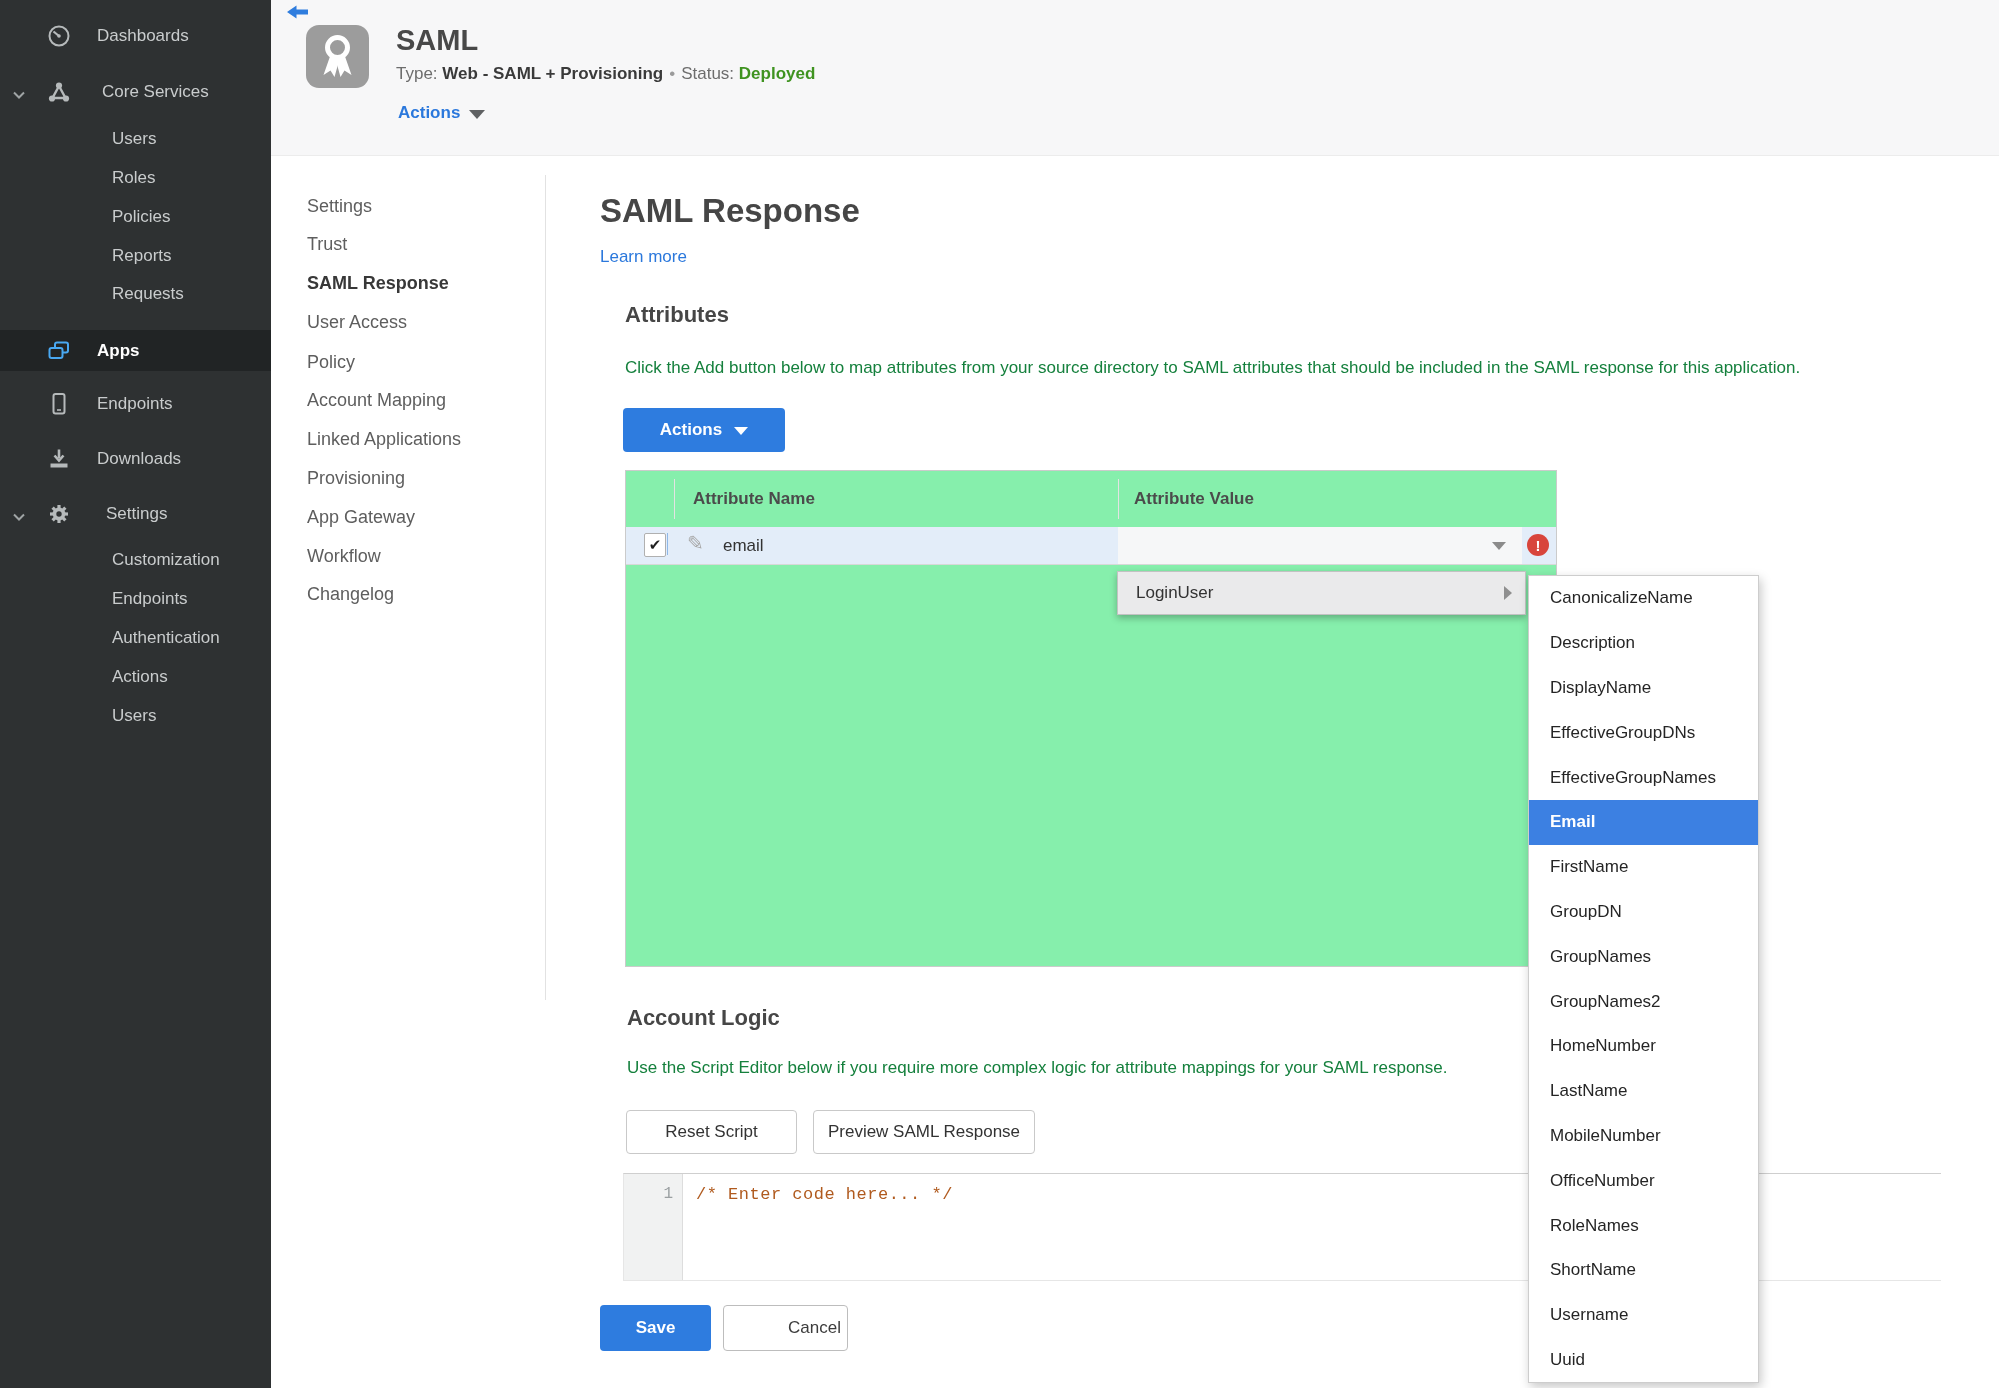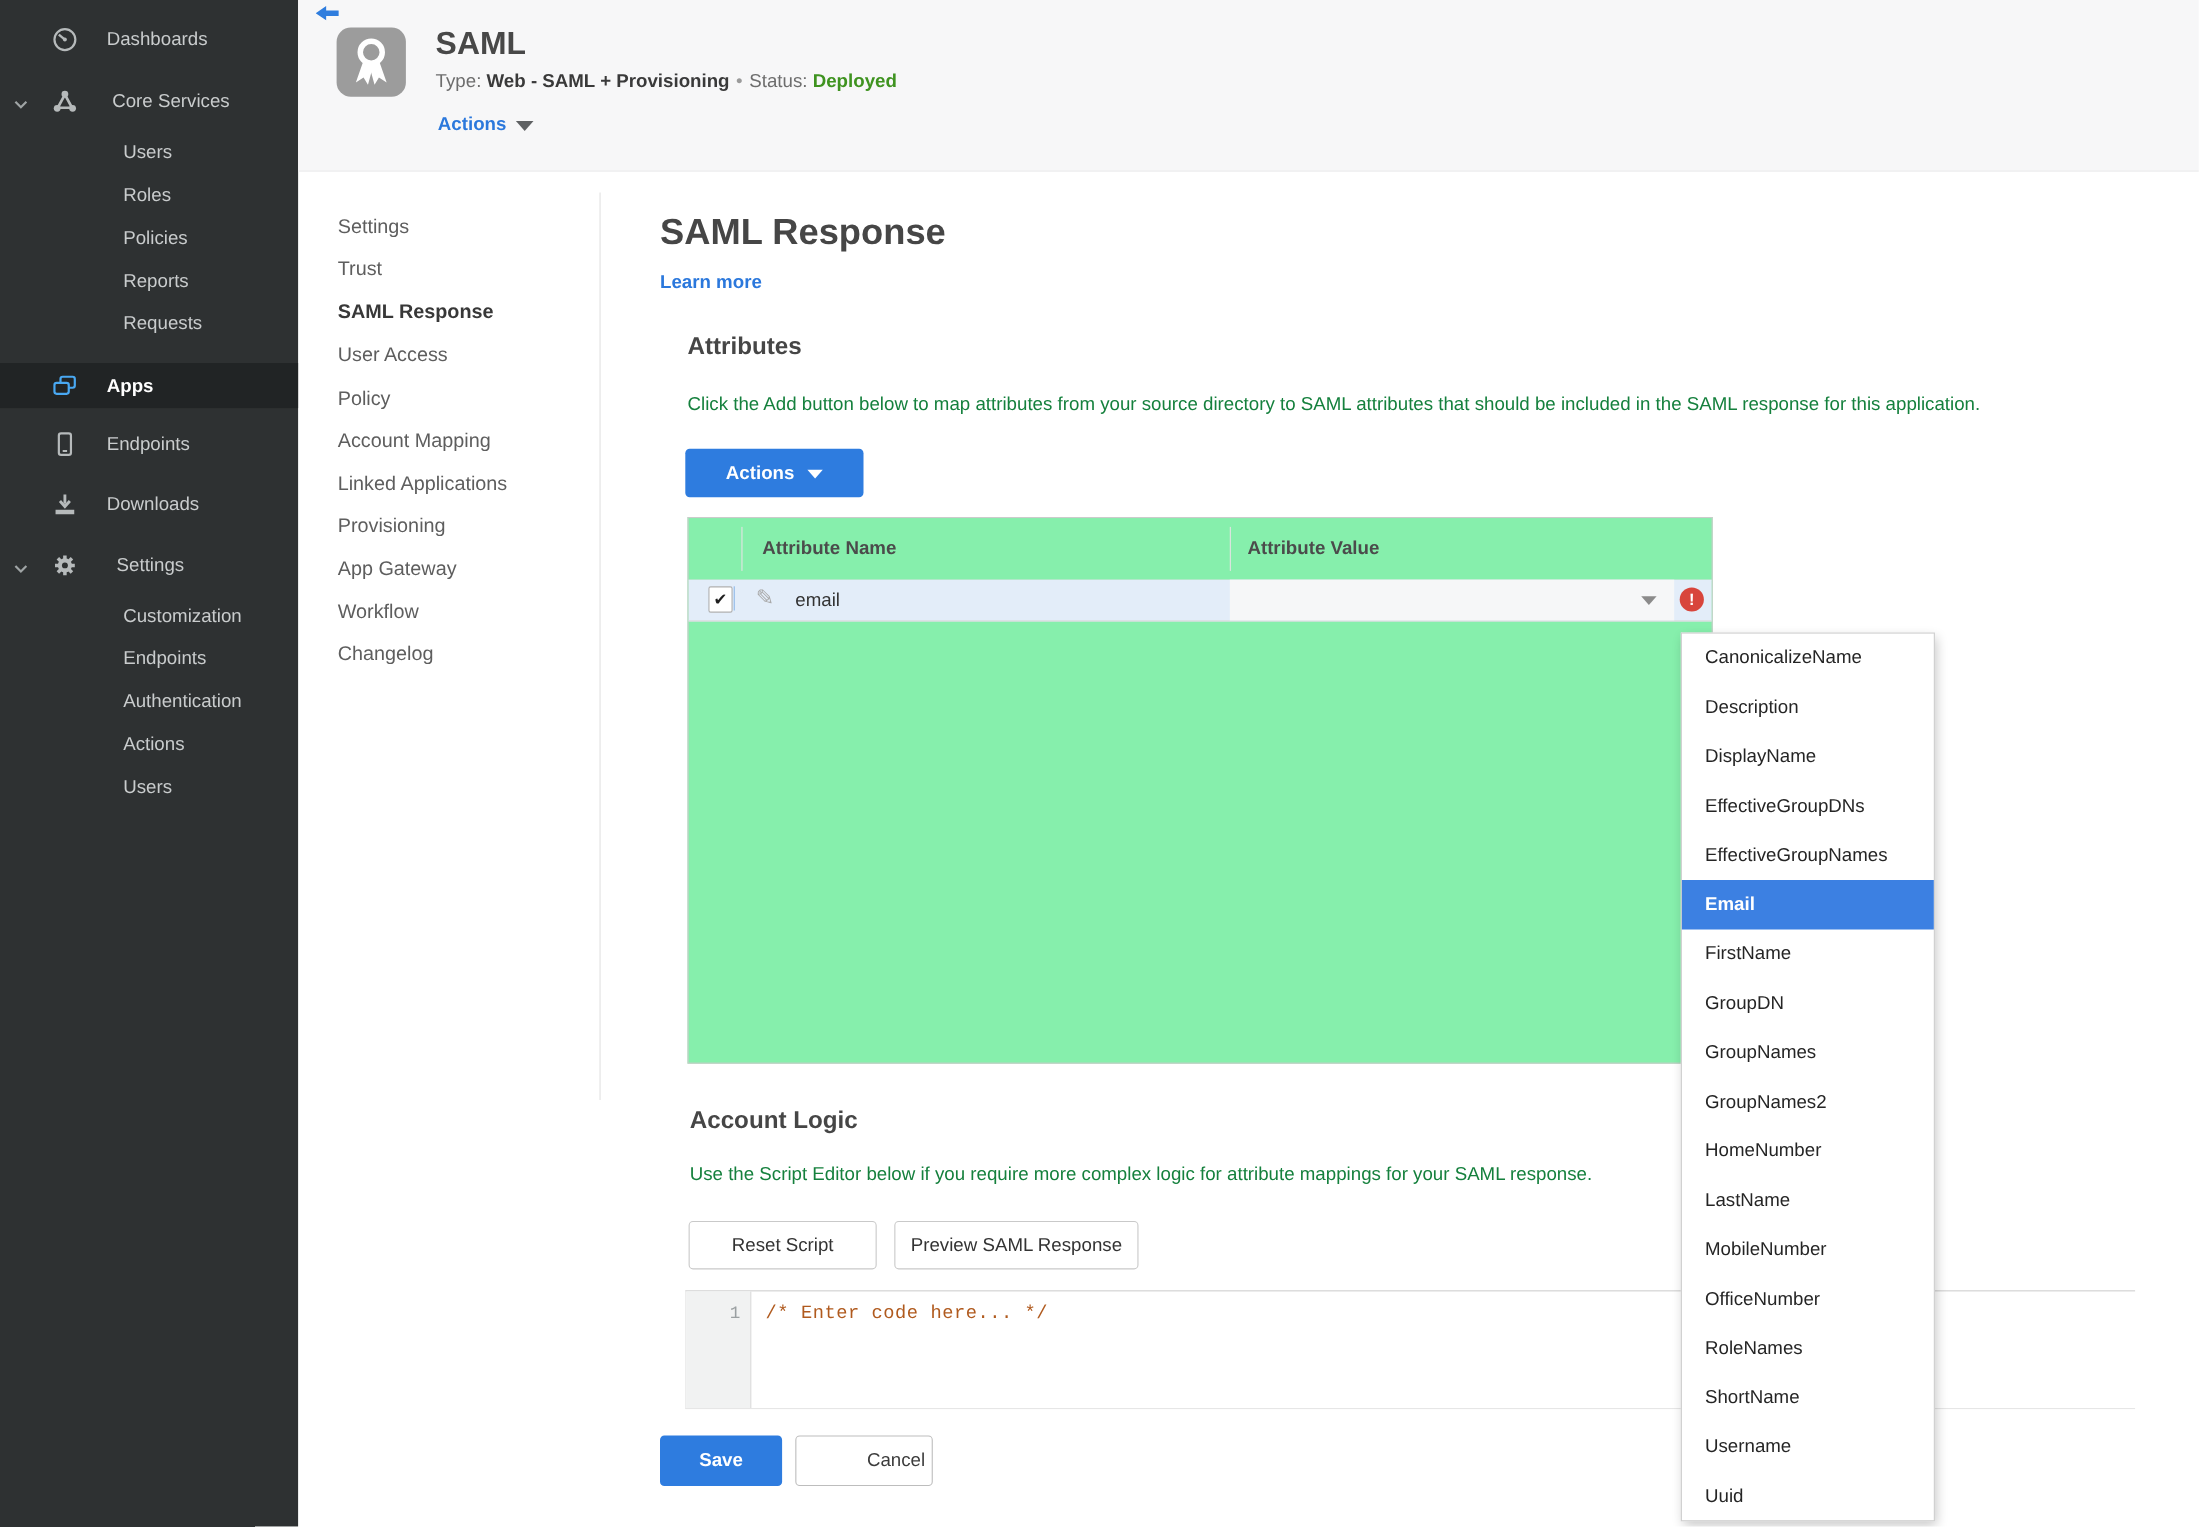--- a/index.html
+++ b/index.html
@@ -25,21 +25,21 @@
   .hdr-meta .dot{color:#9b9b9b;padding:0 6px;}
   .hdr-meta .deployed{color:#3f9320;font-weight:bold;}
   .hdr-actions{position:absolute;left:127px;top:103px;font-size:17px;font-weight:bold;color:#2b78dc;cursor:pointer;display:flex;align-items:center;gap:9px;}
   .caret-dk{width:0;height:0;border-left:8px solid transparent;border-right:8px solid transparent;border-top:9px solid #5f6163;margin-top:2px;}
   
   .subnav-item{position:absolute;left:307px;height:40px;line-height:40px;font-size:18px;color:#5e5e5e;cursor:pointer;white-space:nowrap;}
   .subnav-item.active{font-weight:bold;color:#383838;}
   .v-divider{position:absolute;left:545px;top:175px;width:1px;height:825px;background:#e2e2e2;}
   
   .page-title{position:absolute;left:600px;top:192px;font-size:33px;font-weight:bold;color:#464646;}
-  .learn-more{position:absolute;left:600px;top:247px;font-size:17px;font-weight:bold;color:#2b78dc;cursor:pointer;}
+  .learn-more{position:absolute;left:600px;top:247px;font-size:17px;font-weight:normal;color:#2b78dc;cursor:pointer;}
   .sec-heading{position:absolute;font-size:22px;font-weight:bold;color:#464646;}
   .sec-desc{position:absolute;font-size:17px;color:#15803d;white-space:nowrap;}
   .btn-blue{position:absolute;background:#2e7cdf;border-radius:4px;display:flex;align-items:center;justify-content:center;
             color:#fff;font-weight:bold;font-size:17px;cursor:pointer;border:none;}
   .caret-wh{width:0;height:0;border-left:7px solid transparent;border-right:7px solid transparent;border-top:8px solid #fff;margin-left:12px;margin-top:2px;}
   .btn-plain{position:absolute;background:#fff;border:1px solid #c9c9c9;border-radius:4px;display:flex;align-items:center;justify-content:center;
              font-size:17px;color:#333;cursor:pointer;}
   
   .attr-table{position:absolute;left:625px;top:470px;width:930px;height:495px;border:1px solid #cbcbcb;background:#86efac;}
   .tbl-head{position:absolute;left:0;top:0;right:0;height:56px;border-bottom:1px solid #d0d0d0;}
@@ -248,20 +248,24 @@
       <span class="pencil">✎</span>
       <span class="row-name">email</span>
       <div class="val-dropdown">
         <span></span>
         <span class="dd-caret"></span>
       </div>
       <span class="err-badge">!</span>
     </div>
   </div>
 
+  <div class="ctx-menu">
+    <span class="ctx-label">LoginUser</span>
+    <span class="ctx-arrow"></span>
+  </div>
 
   <div class="sub-menu">
     <div class="sub-item">CanonicalizeName</div>
     <div class="sub-item">Description</div>
     <div class="sub-item">DisplayName</div>
     <div class="sub-item">EffectiveGroupDNs</div>
     <div class="sub-item">EffectiveGroupNames</div>
     <div class="sub-item selected">Email</div>
     <div class="sub-item">FirstName</div>
     <div class="sub-item">GroupDN</div>

